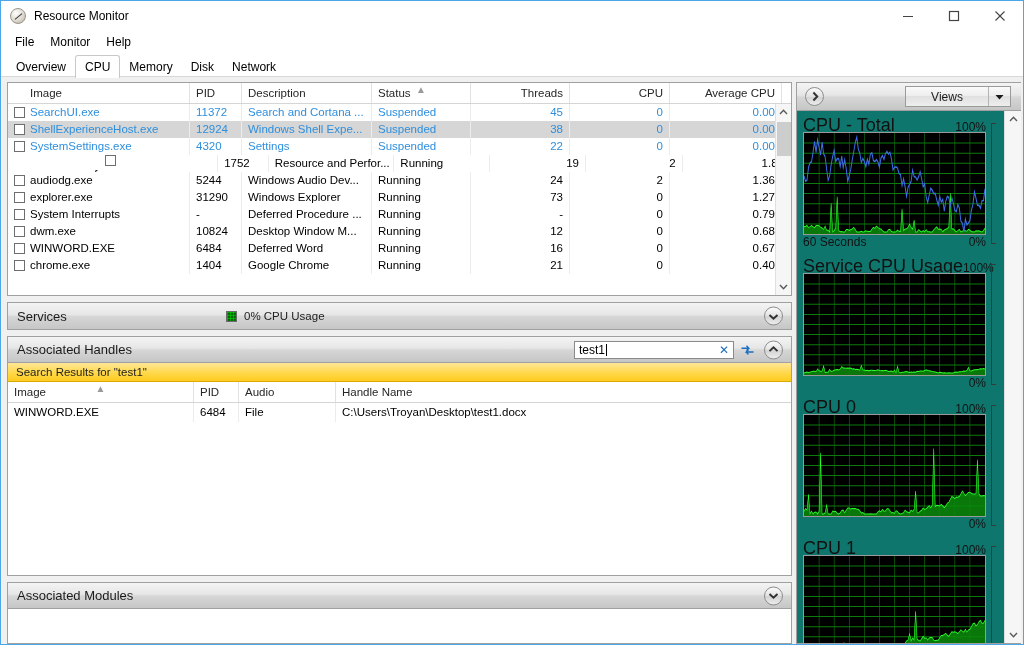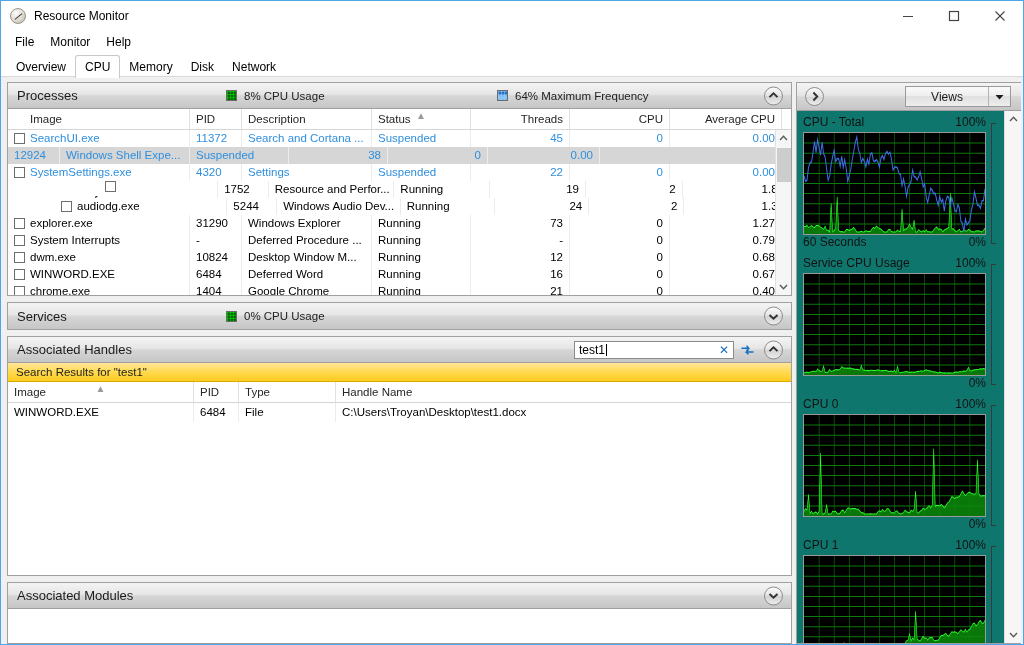--- a/index.html
+++ b/index.html
@@ -478,21 +478,21 @@
     overflow: hidden;
   }
   .graph-block { margin-bottom: 4px; }
   .graph-top {
     display: flex;
     align-items: baseline;
     justify-content: space-between;
     height: 17px;
   }
   .graph-title {
-    font-size: 12px;
+    font-size: 18px;
     color: #111;
     white-space: nowrap;
   }
   .graph-max {
     font-size: 12px;
     color: #111;
     white-space: nowrap;
     padding-right: 16px;
     position: relative;
   }
@@ -600,36 +600,20 @@
     <div class="tab">Memory</div>
     <div class="tab">Disk</div>
     <div class="tab">Network</div>
   </div>
 
   <div class="body-wrap">
 
     <div class="content-col">
 
       <div class="section" style="flex:0 0 214px;">
-        <div class="sec-head">
-          <div class="sec-title">Processes</div>
-          <div class="sec-stat" style="left:218px;">
-            <span class="mini-graph green"></span>
-            <span>8% CPU Usage</span>
-          </div>
-          <div class="sec-stat" style="left:489px;">
-            <span class="mini-graph blue"></span>
-            <span>64% Maximum Frequency</span>
-          </div>
-          <div class="chev-btn">
-            <svg width="11" height="8" viewBox="0 0 11 8">
-                <path d="M1.5 5.6 L5.5 1.8 L9.5 5.6" fill="none" stroke="#333" stroke-width="2"></path>
-              </svg>
-          </div>
-        </div>
 
         <div class="grid">
           <div class="grid-head">
             <div class="gh" style="width:182px;padding-left:22px;">Image</div>
             <div class="gh" style="width:52px;">PID</div>
             <div class="gh" style="width:130px;">Description</div>
             <div class="gh" style="width:99px;">
               <span class="sortcaret">▲</span>
               <span>Status</span>
             </div>
@@ -646,20 +630,24 @@
                     <span>SearchUI.exe</span>
                   </div>
                   <div class="cell blue" style="width: 52px;">11372</div>
                   <div class="cell blue" style="width: 130px;">Search and Cortana ...</div>
                   <div class="cell blue" style="width: 99px;">Suspended</div>
                   <div class="cell num blue" style="width: 99px;">45</div>
                   <div class="cell num blue" style="width: 100px;">0</div>
                   <div class="cell num blue" style="width: 112px;">0.00</div>
                 </div>
                 <div class="row selected sus">
+                  <div class="cell img-cell blue" style="width: 182px;">
+                    <span class="chk"></span>
+                    <span>ShellExperienceHost.exe</span>
+                  </div>
                   <div class="cell blue" style="width: 52px;">12924</div>
                   <div class="cell blue" style="width: 130px;">Windows Shell Expe...</div>
                   <div class="cell blue" style="width: 99px;">Suspended</div>
                   <div class="cell num blue" style="width: 99px;">38</div>
                   <div class="cell num blue" style="width: 100px;">0</div>
                   <div class="cell num blue" style="width: 112px;">0.00</div>
                 </div>
                 <div class="row sus">
                   <div class="cell img-cell blue" style="width: 182px;">
                     <span class="chk"></span>
@@ -678,21 +666,21 @@
                     <span>perfmon.exe</span>
                   </div>
                   <div class="cell" style="width: 52px;">1752</div>
                   <div class="cell" style="width: 130px;">Resource and Perfor...</div>
                   <div class="cell" style="width: 99px;">Running</div>
                   <div class="cell num" style="width: 99px;">19</div>
                   <div class="cell num" style="width: 100px;">2</div>
                   <div class="cell num" style="width: 112px;">1.87</div>
                 </div>
                 <div class="row">
-                  <div class="cell img-cell" style="width: 182px; margin-left: 47px;">
+                  <div class="cell img-cell" style="width: 182px;">
                     <span class="chk"></span>
                     <span>audiodg.exe</span>
                   </div>
                   <div class="cell" style="width: 52px;">5244</div>
                   <div class="cell" style="width: 130px;">Windows Audio Dev...</div>
                   <div class="cell" style="width: 99px;">Running</div>
                   <div class="cell num" style="width: 99px;">24</div>
                   <div class="cell num" style="width: 100px;">2</div>
                   <div class="cell num" style="width: 112px;">1.36</div>
                 </div>
@@ -822,21 +810,21 @@
           <span class="results-text">Search Results for "test1"</span>
         </div>
 
         <div class="grid">
           <div class="grid-head">
             <div class="gh" style="width:186px;">
               <span class="sortcaret">▲</span>
               <span>Image</span>
             </div>
             <div class="gh" style="width:45px;">PID</div>
-            <div class="gh" style="width:97px;">Type</div>
+            <div class="gh" style="width:97px;">Audio</div>
             <div class="gh" style="width:447px;border-right:none;">Handle Name</div>
           </div>
           <div class="grid-body">
             <div id="handle-rows">
                 <div class="row" style="height: 19px;">
                   <div class="cell" style="width: 186px; height: 19px; line-height: 19px;">WINWORD.EXE</div>
                   <div class="cell" style="width: 45px; height: 19px; line-height: 19px;">6484</div>
                   <div class="cell" style="width: 97px; height: 19px; line-height: 19px;">File</div>
                   <div class="cell" style="width: 447px; height: 19px; line-height: 19px; border-right: none;">C:\Users\Troyan\Desktop\test1.docx</div>
                 </div>

